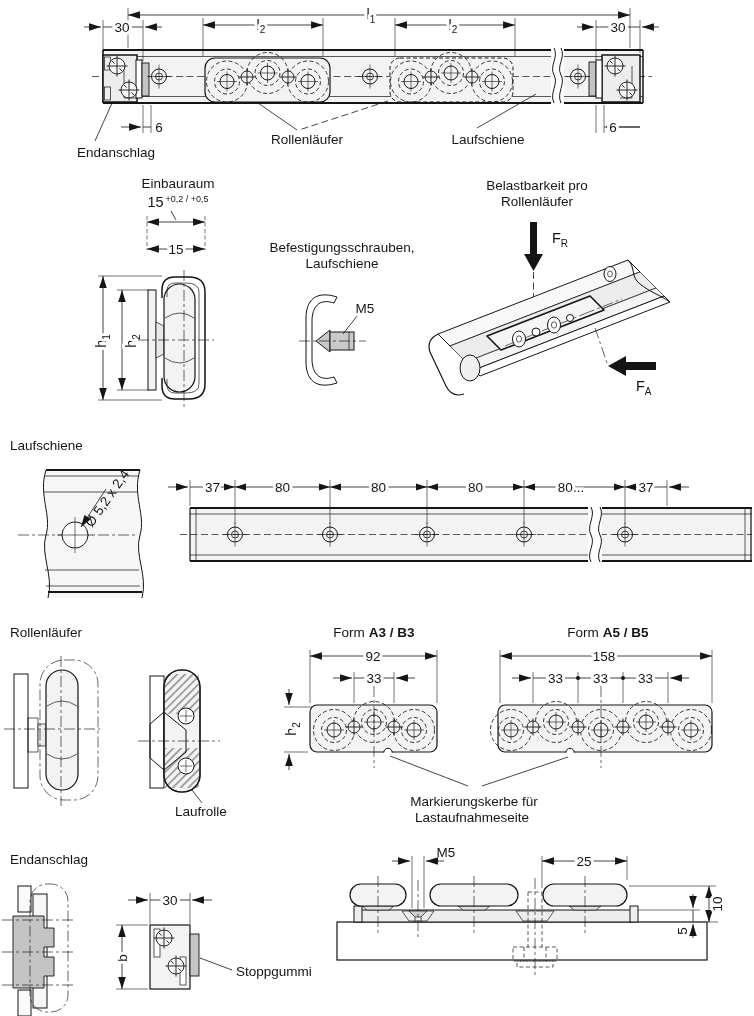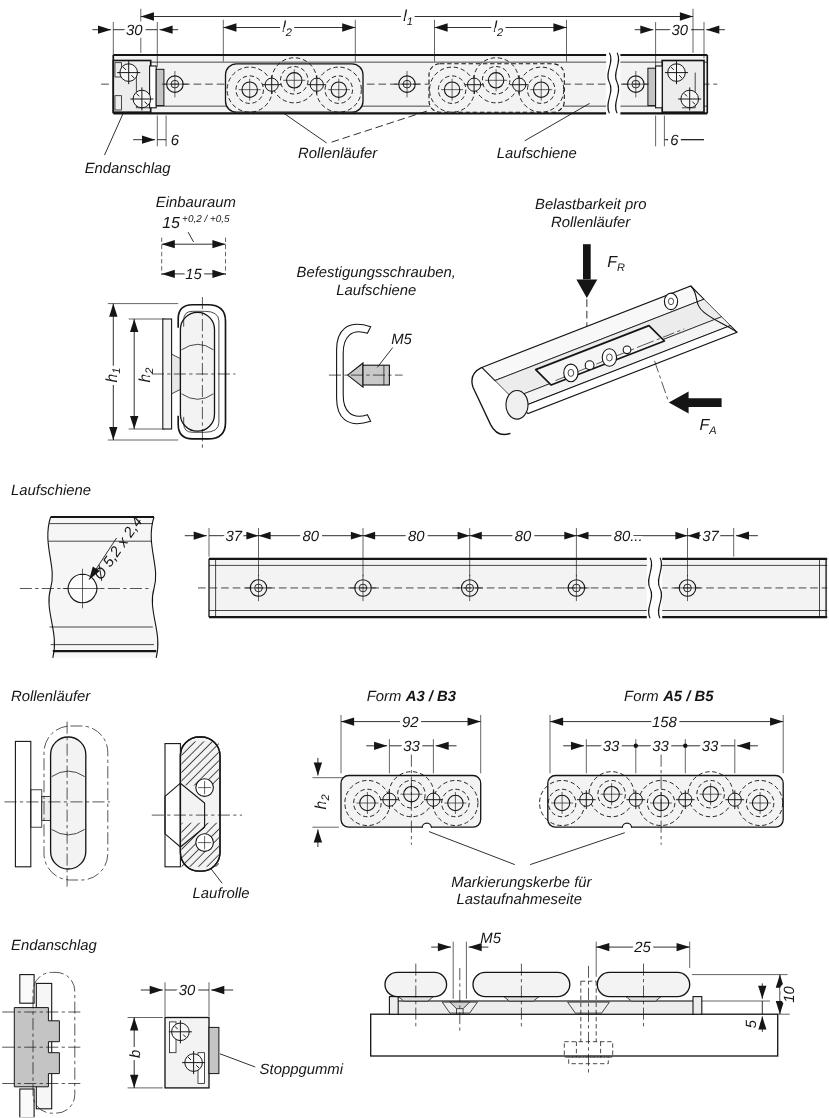--- a/index.html
+++ b/index.html
@@ -1,16 +1,16 @@
 <!DOCTYPE html>
 <html><head>
 <meta charset="utf-8">
 <style>
   html,body{margin:0;padding:0;background:#fff;}
-  .stage{position:relative;width:754px;height:1016px;background:#fff;overflow:hidden;font-style:italic;}
+  .stage{position:relative;width:754px;height:1016px;background:#fff;overflow:hidden;}
   svg{display:block;}
   
   .s2{stroke:#151515;stroke-width:2;fill:none}
   .s15{stroke:#151515;stroke-width:1.5;fill:none}
   .s12{stroke:#151515;stroke-width:1.2;fill:none}
   .s1{stroke:#151515;stroke-width:1;fill:none}
   .s07{stroke:#151515;stroke-width:.7;fill:none}
   .ext{stroke:#151515;stroke-width:.6;fill:none}
   .dim{stroke:#151515;stroke-width:.8;fill:none}
   .dsh{stroke-dasharray:7 3.5}

